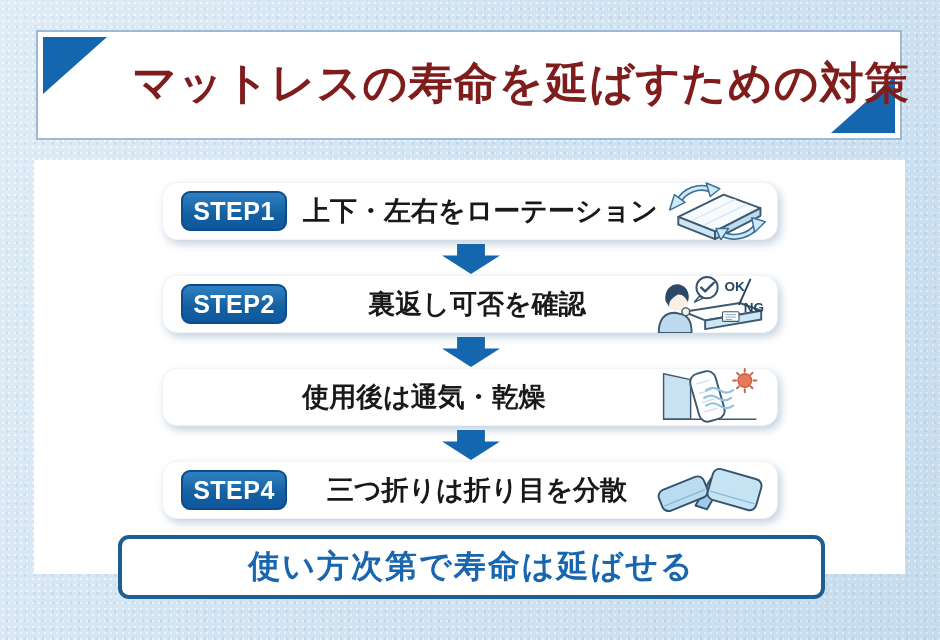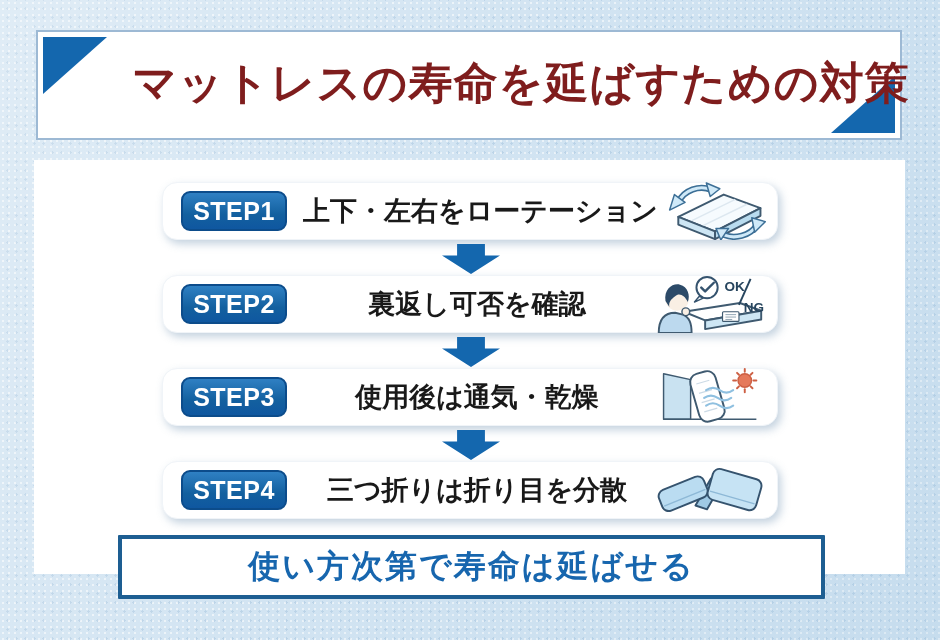--- a/index.html
+++ b/index.html
@@ -54,21 +54,21 @@
   }
   .step-icon{flex:none;width:116px;height:58px;display:flex;align-items:center;justify-content:center;}
   .down-arrow{
     position:absolute;width:58px;height:30px;left:408px;background:#1467ae;
     clip-path:polygon(26% 0, 74% 0, 74% 38%, 100% 38%, 50% 100%, 0 38%, 26% 38%);
   }
   .pos-card-1{top:22px;} .pos-card-2{top:115px;} .pos-card-3{top:208px;} .pos-card-4{top:301px;}
   .pos-arrow-1{top:84px;} .pos-arrow-2{top:177px;} .pos-arrow-3{top:270px;}
   .conclusion-box{
     position:absolute;left:84px;top:375px;width:707px;height:64px;
-    background:#ffffff;border:4px solid #1d5e92;border-radius:1px;box-sizing:border-box;
+    background:#ffffff;border:4px solid #1d5e92;border-radius:11px;box-sizing:border-box;
     display:flex;align-items:center;justify-content:center;
   }
   .conclusion-text{
     font-size:32px;font-weight:800;color:#1766ae;letter-spacing:2px;white-space:nowrap;
   }
   svg text{font-family:"Liberation Sans","DejaVu Sans",sans-serif;}
 </style>
 </head>
 <body>
 
@@ -122,21 +122,20 @@
         <text x="76" y="17" font-size="14" font-weight="bold" fill="#27455e">OK</text>
         <line x1="103" y1="4" x2="91" y2="31" stroke="#27455e" stroke-width="2"></line>
         <text x="96" y="38" font-size="14" font-weight="bold" fill="#27455e">NG</text>
       </svg>
     </div>
   </div>
 
   <div class="down-arrow pos-arrow-2"></div>
 
   <div class="step-card pos-card-3">
-    <div class="step-badge">STEP3</div>
     <div class="step-label">使用後は通気・乾燥</div>
     <div class="step-icon">
       <svg viewBox="0 0 110 60" width="112" height="58">
         <polygon points="8,6 36,12 36,53 8,53" fill="#c9e2f1" stroke="#3f5a70" stroke-width="1.5" stroke-linejoin="round"></polygon>
         <line x1="8" y1="53" x2="104" y2="53" stroke="#3f5a70" stroke-width="1.5"></line>
         <g transform="rotate(-16 53 30)">
           <rect x="40" y="4" width="27" height="51" rx="9" fill="#ffffff" stroke="#3f5a70" stroke-width="2"></rect>
           <path d="M46,14 h14 M46,24 h14 M46,34 h14 M46,44 h14" stroke="#ccdbe6" stroke-width="1.3" fill="none"></path>
         </g>
         <path d="M52,23 q7,-5 14,0 q7,5 14,0" stroke="#8fc0e0" stroke-width="2.2" fill="none" stroke-linecap="round"></path>

